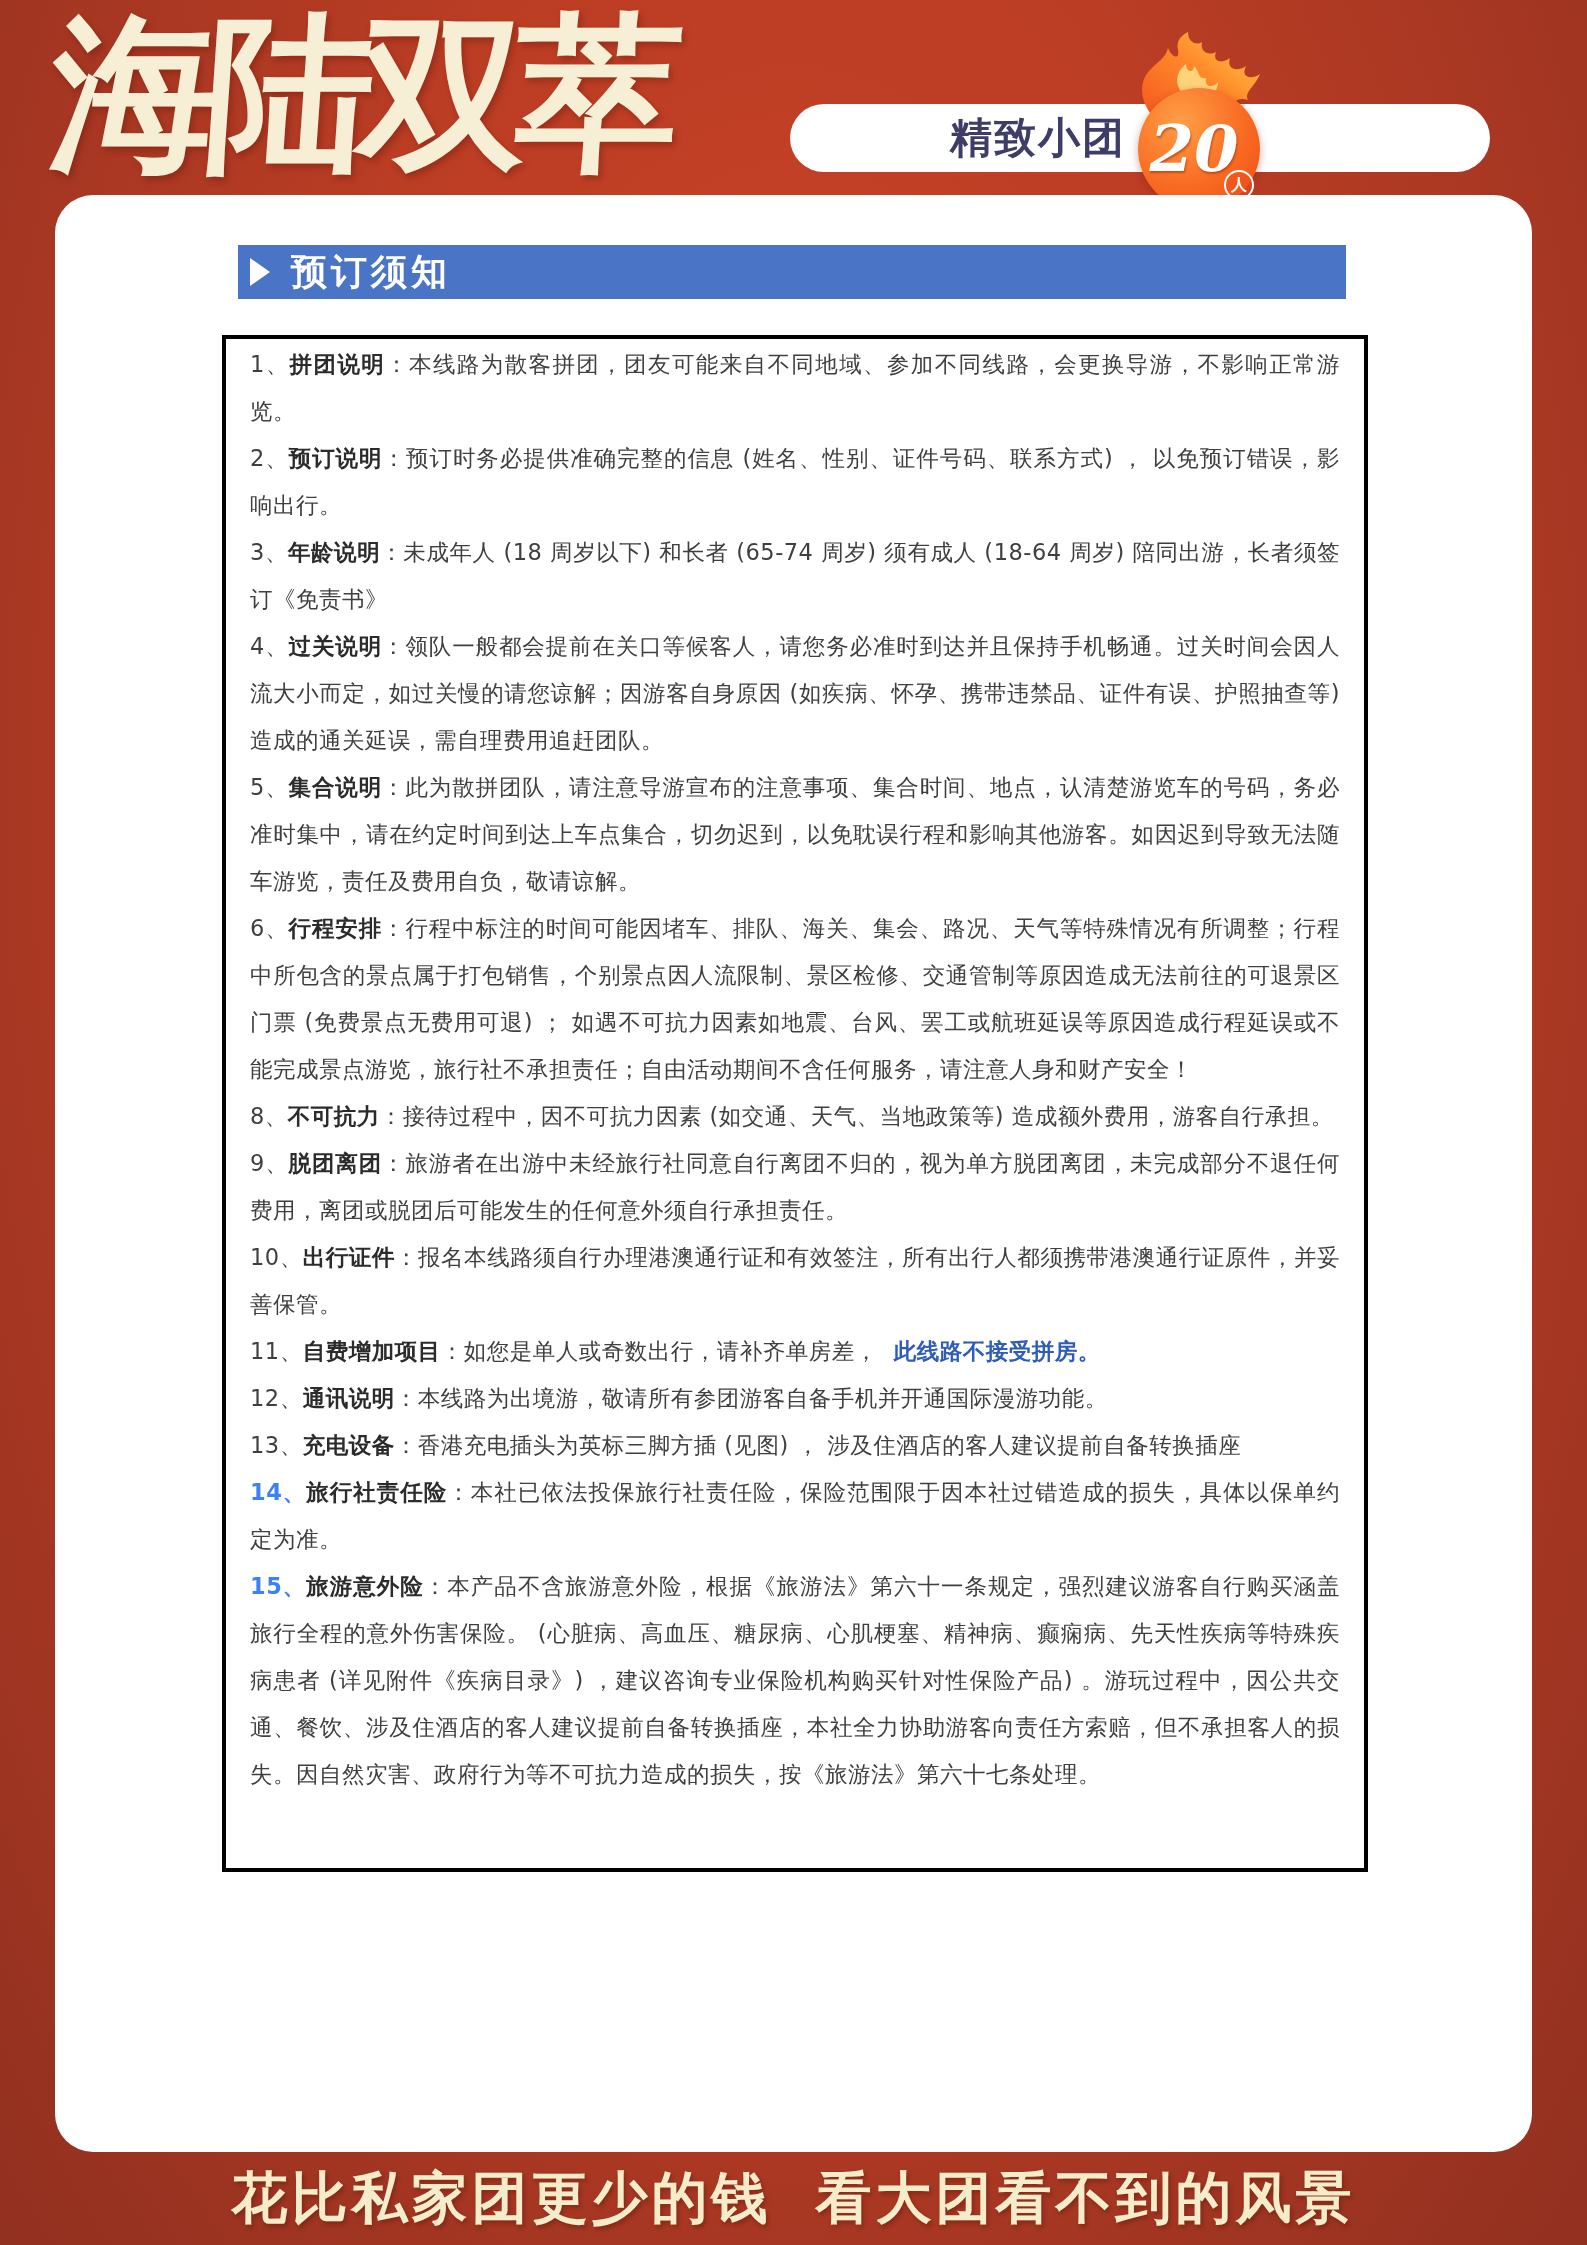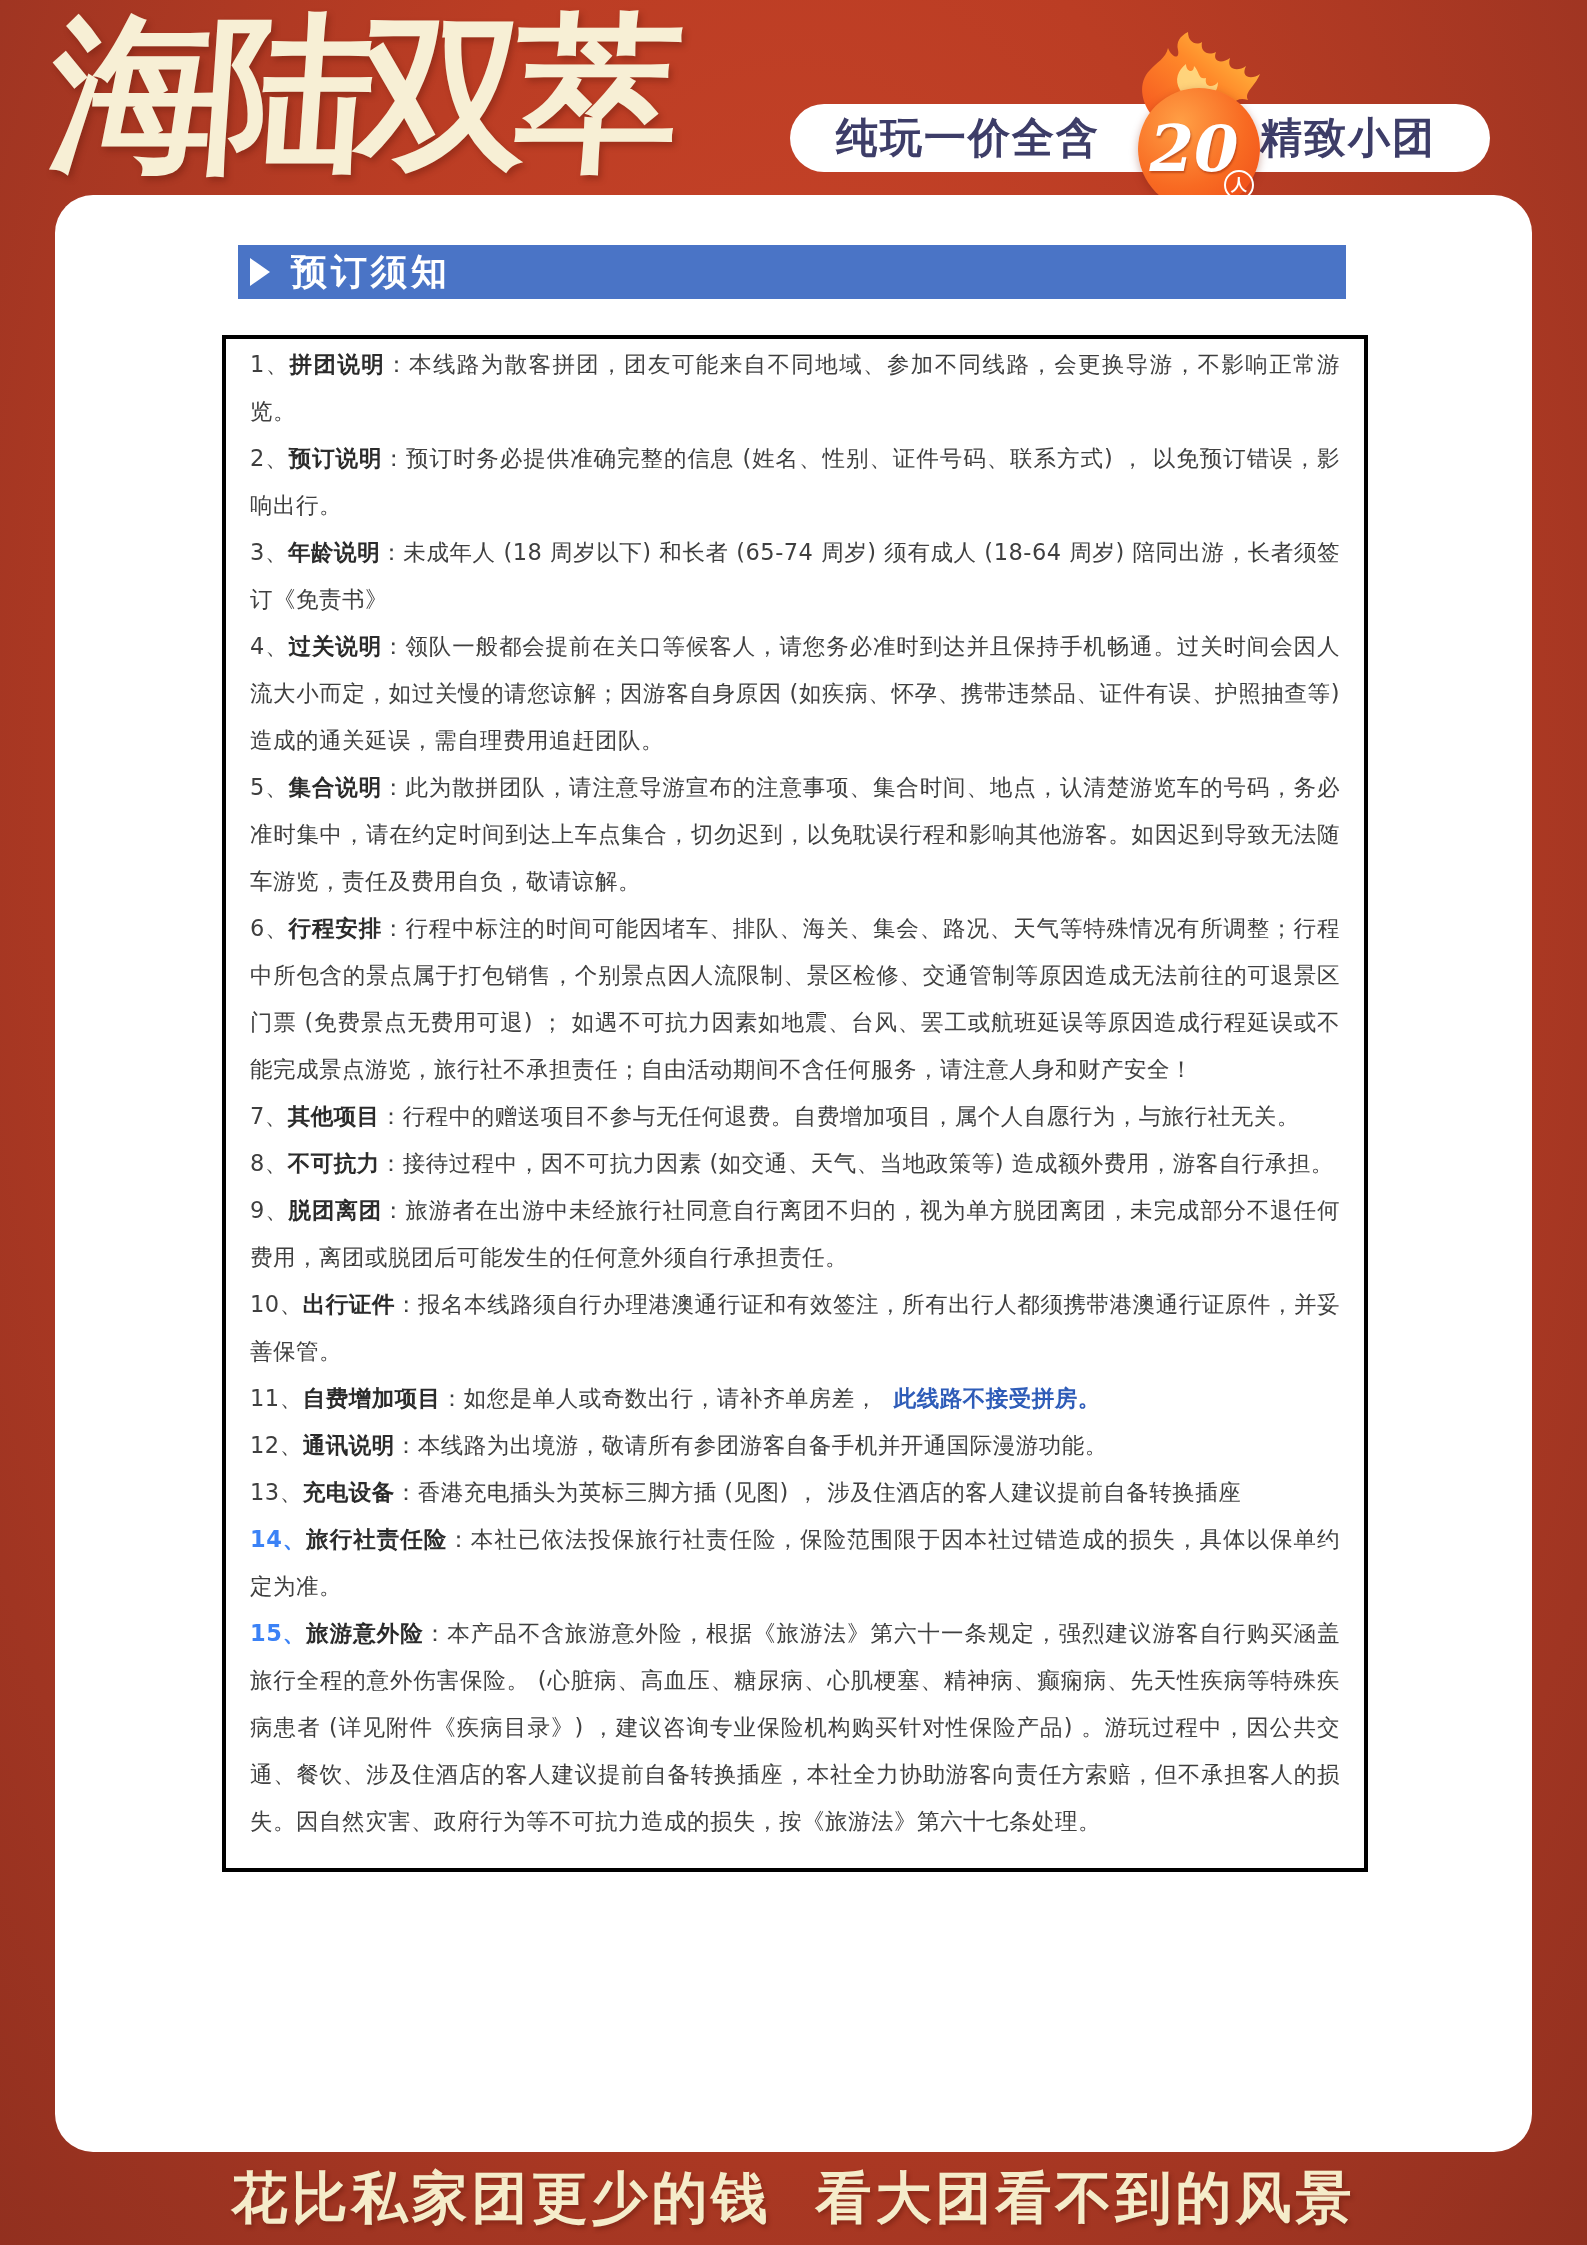--- a/index.html
+++ b/index.html
@@ -88,21 +88,20 @@
   }
 </style>
 </head>
 <body>
 
 <div class="page">
 
   <div class="logo">海陆双萃</div>
 
   <div class="badge-pill">
-    <span class="badge-left">纯玩一价全含</span>
     <span class="badge-gap"></span>
     <span class="badge-right">精致小团</span>
   </div>
 
   <div class="badge-circle-wrap">
     <svg class="flame" viewBox="0 0 150 100">
       <defs>
         <linearGradient id="fg" x1="0" y1="1" x2="1" y2="0">
           <stop offset="0" stop-color="#f4511e"></stop>
           <stop offset="0.55" stop-color="#ff8a2a"></stop>
@@ -125,21 +124,20 @@
       <span class="banner-title">预订须知</span>
     </div>
 
     <div class="notice-box" id="notice-box">
         <p class="notice"><span class="num">1、</span><span class="label">拼团说明</span><span class="body">：本线路为散客拼团，团友可能来自不同地域、参加不同线路，会更换导游，不影响正常游览。</span></p>
         <p class="notice"><span class="num">2、</span><span class="label">预订说明</span><span class="body">：预订时务必提供准确完整的信息 (姓名、性别、证件号码、联系方式) ，  以免预订错误，影响出行。</span></p>
         <p class="notice"><span class="num">3、</span><span class="label">年龄说明</span><span class="body">：未成年人 (18 周岁以下) 和长者 (65-74 周岁) 须有成人 (18-64 周岁) 陪同出游，长者须签订《免责书》</span></p>
         <p class="notice"><span class="num">4、</span><span class="label">过关说明</span><span class="body">：领队一般都会提前在关口等候客人，请您务必准时到达并且保持手机畅通。过关时间会因人流大小而定，如过关慢的请您谅解；因游客自身原因 (如疾病、怀孕、携带违禁品、证件有误、护照抽查等) 造成的通关延误，需自理费用追赶团队。</span></p>
         <p class="notice"><span class="num">5、</span><span class="label">集合说明</span><span class="body">：此为散拼团队，请注意导游宣布的注意事项、集合时间、地点，认清楚游览车的号码，务必准时集中，请在约定时间到达上车点集合，切勿迟到，以免耽误行程和影响其他游客。如因迟到导致无法随车游览，责任及费用自负，敬请谅解。</span></p>
         <p class="notice"><span class="num">6、</span><span class="label">行程安排</span><span class="body">：行程中标注的时间可能因堵车、排队、海关、集会、路况、天气等特殊情况有所调整；行程中所包含的景点属于打包销售，个别景点因人流限制、景区检修、交通管制等原因造成无法前往的可退景区门票 (免费景点无费用可退) ；  如遇不可抗力因素如地震、台风、罢工或航班延误等原因造成行程延误或不能完成景点游览，旅行社不承担责任；自由活动期间不含任何服务，请注意人身和财产安全！</span></p>
-        <p class="notice"><span class="num">7、</span><span class="label">其他项目</span><span class="body">：行程中的赠送项目不参与无任何退费。自费增加项目，属个人自愿行为，与旅行社无关。</span></p>
         <p class="notice"><span class="num">8、</span><span class="label">不可抗力</span><span class="body">：接待过程中，因不可抗力因素 (如交通、天气、当地政策等) 造成额外费用，游客自行承担。</span></p>
         <p class="notice"><span class="num">9、</span><span class="label">脱团离团</span><span class="body">：旅游者在出游中未经旅行社同意自行离团不归的，视为单方脱团离团，未完成部分不退任何费用，离团或脱团后可能发生的任何意外须自行承担责任。</span></p>
         <p class="notice"><span class="num">10、</span><span class="label">出行证件</span><span class="body">：报名本线路须自行办理港澳通行证和有效签注，所有出行人都须携带港澳通行证原件，并妥善保管。</span></p>
         <p class="notice"><span class="num">11、</span><span class="label">自费增加项目</span><span class="body">：如您是单人或奇数出行，请补齐单房差，</span><span class="hl">此线路不接受拼房。</span></p>
         <p class="notice"><span class="num">12、</span><span class="label">通讯说明</span><span class="body">：本线路为出境游，敬请所有参团游客自备手机并开通国际漫游功能。</span></p>
         <p class="notice"><span class="num">13、</span><span class="label">充电设备</span><span class="body">：香港充电插头为英标三脚方插 (见图) ， 涉及住酒店的客人建议提前自备转换插座</span></p>
         <p class="notice"><span class="num bold">14、</span><span class="label">旅行社责任险</span><span class="body">：本社已依法投保旅行社责任险，保险范围限于因本社过错造成的损失，具体以保单约定为准。</span></p>
         <p class="notice"><span class="num bold">15、</span><span class="label">旅游意外险</span><span class="body">：本产品不含旅游意外险，根据《旅游法》第六十一条规定，强烈建议游客自行购买涵盖旅行全程的意外伤害保险。 (心脏病、高血压、糖尿病、心肌梗塞、精神病、癫痫病、先天性疾病等特殊疾病患者 (详见附件《疾病目录》) ，建议咨询专业保险机构购买针对性保险产品) 。游玩过程中，因公共交通、餐饮、涉及住酒店的客人建议提前自备转换插座，本社全力协助游客向责任方索赔，但不承担客人的损失。因自然灾害、政府行为等不可抗力造成的损失，按《旅游法》第六十七条处理。</span></p>
       </div>
 

